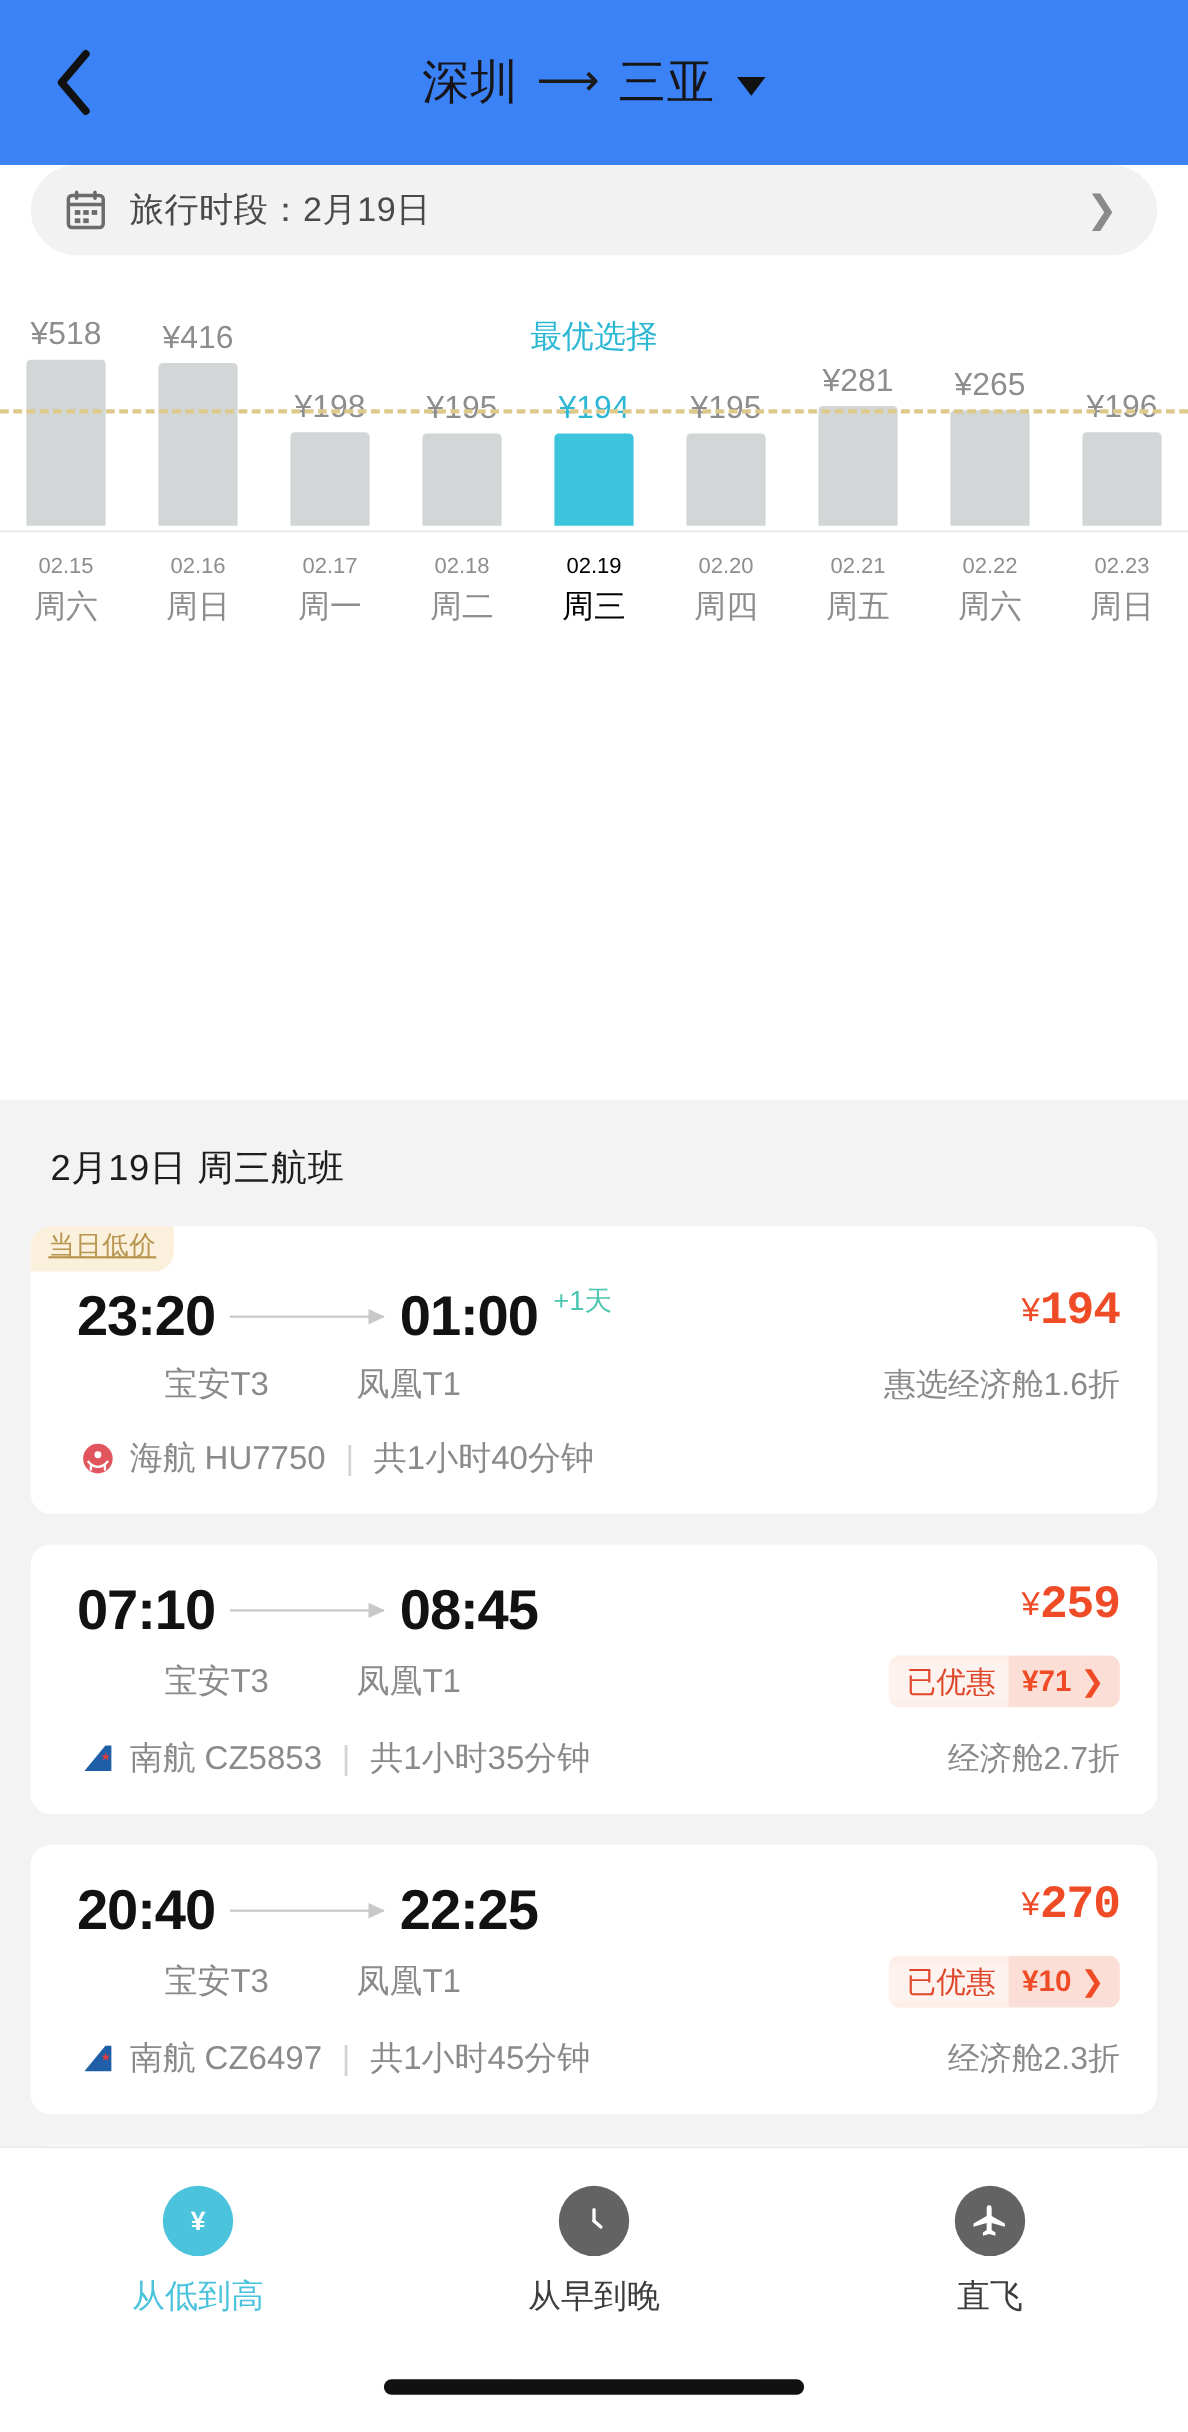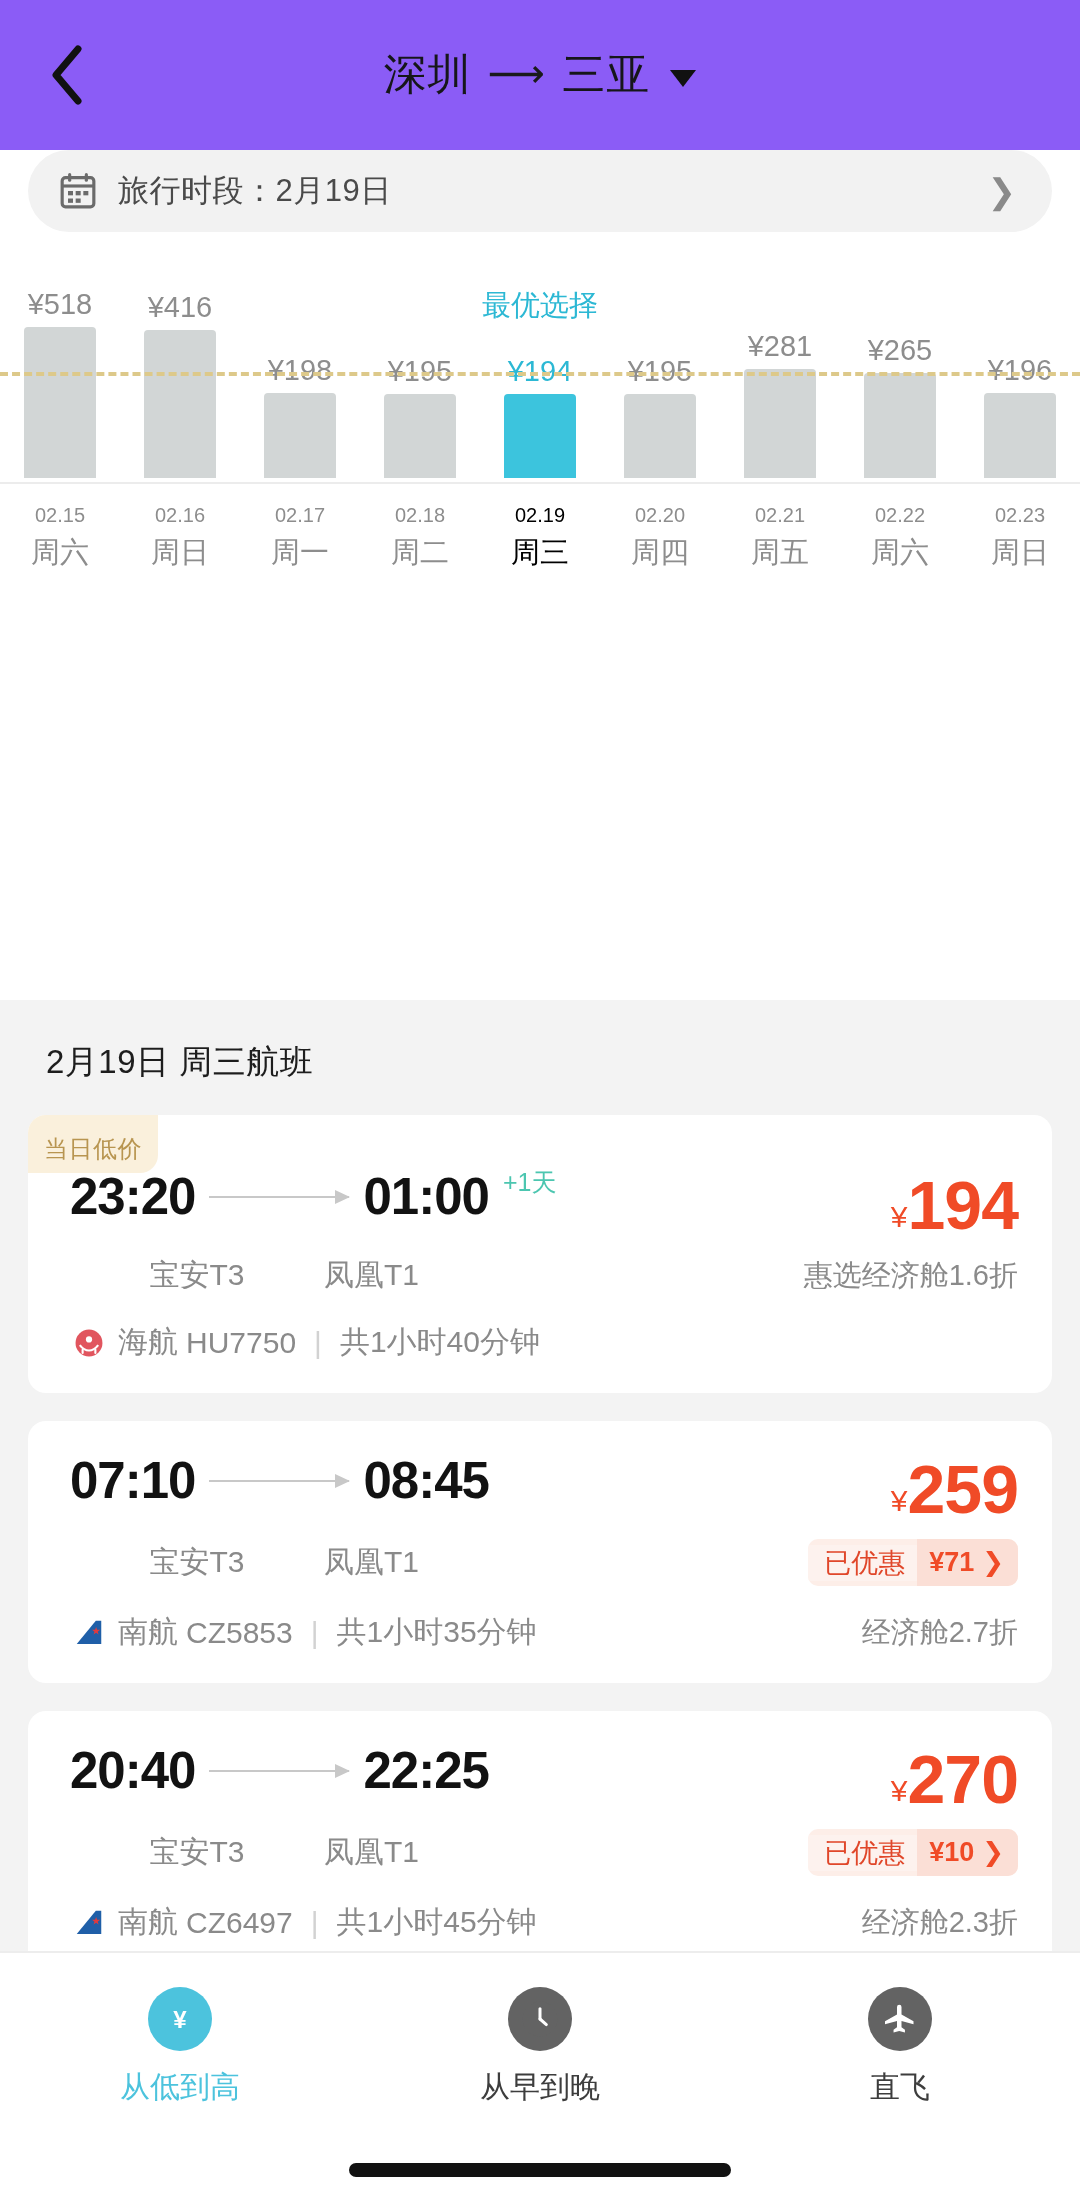--- a/index.html
+++ b/index.html
@@ -10,21 +10,21 @@
     overflow:hidden;
     position:relative;
   }
 
   
   .header{
     height:150px;
     display:flex;
     align-items:center;
     position:relative;
-    background:#8b5cf6;
+    background:#3b82f6;
   }
   .back-btn{
     position:absolute;
     left:34px; top:50%;
     transform:translateY(-50%);
     width:64px;height:64px;
     display:flex;align-items:center;justify-content:center;
     cursor:pointer;
   }
   .back-btn svg{display:block;}
@@ -180,23 +180,24 @@
     margin-bottom:28px;
     padding:34px 34px 30px 42px;
     position:relative;
   }
   .badge-lowprice{
     position:absolute;
     left:0;top:0;
     background:#faf0dc;
     color:#b89550;
     font-size:24px;
-    padding:18px 16px 8px 16px;
+    padding:1px 16px 8px 16px;
     border-radius:18px 0 18px 0;
     letter-spacing:0.5px;
+    text-decoration:underline;
   }
   .card.has-badge{ padding-top:56px; }
 
   .card-row1{
     display:flex;
     align-items:flex-start;
   }
   .times{
     display:flex;
     align-items:center;
@@ -235,21 +236,21 @@
     margin-left:auto;
     text-align:right;
     flex:0 0 auto;
   }
   .price{
     color:#f04b27;
     line-height:1;
     white-space:nowrap;
   }
   .price .yen{ font-size:30px; vertical-align:2px; }
-  .price .num{ font-size:68px; font-weight:bold; letter-spacing:-1px;}
+  .price .num{ font-size:42px; font-weight:bold; letter-spacing:-1px;font-family:Liberation Mono, monospace;}
 
   .card-row2{
     display:flex;
     align-items:center;
     margin-top:16px;
   }
   .airport{
     font-size:30px;
     color:#8a8a8a;
   }

